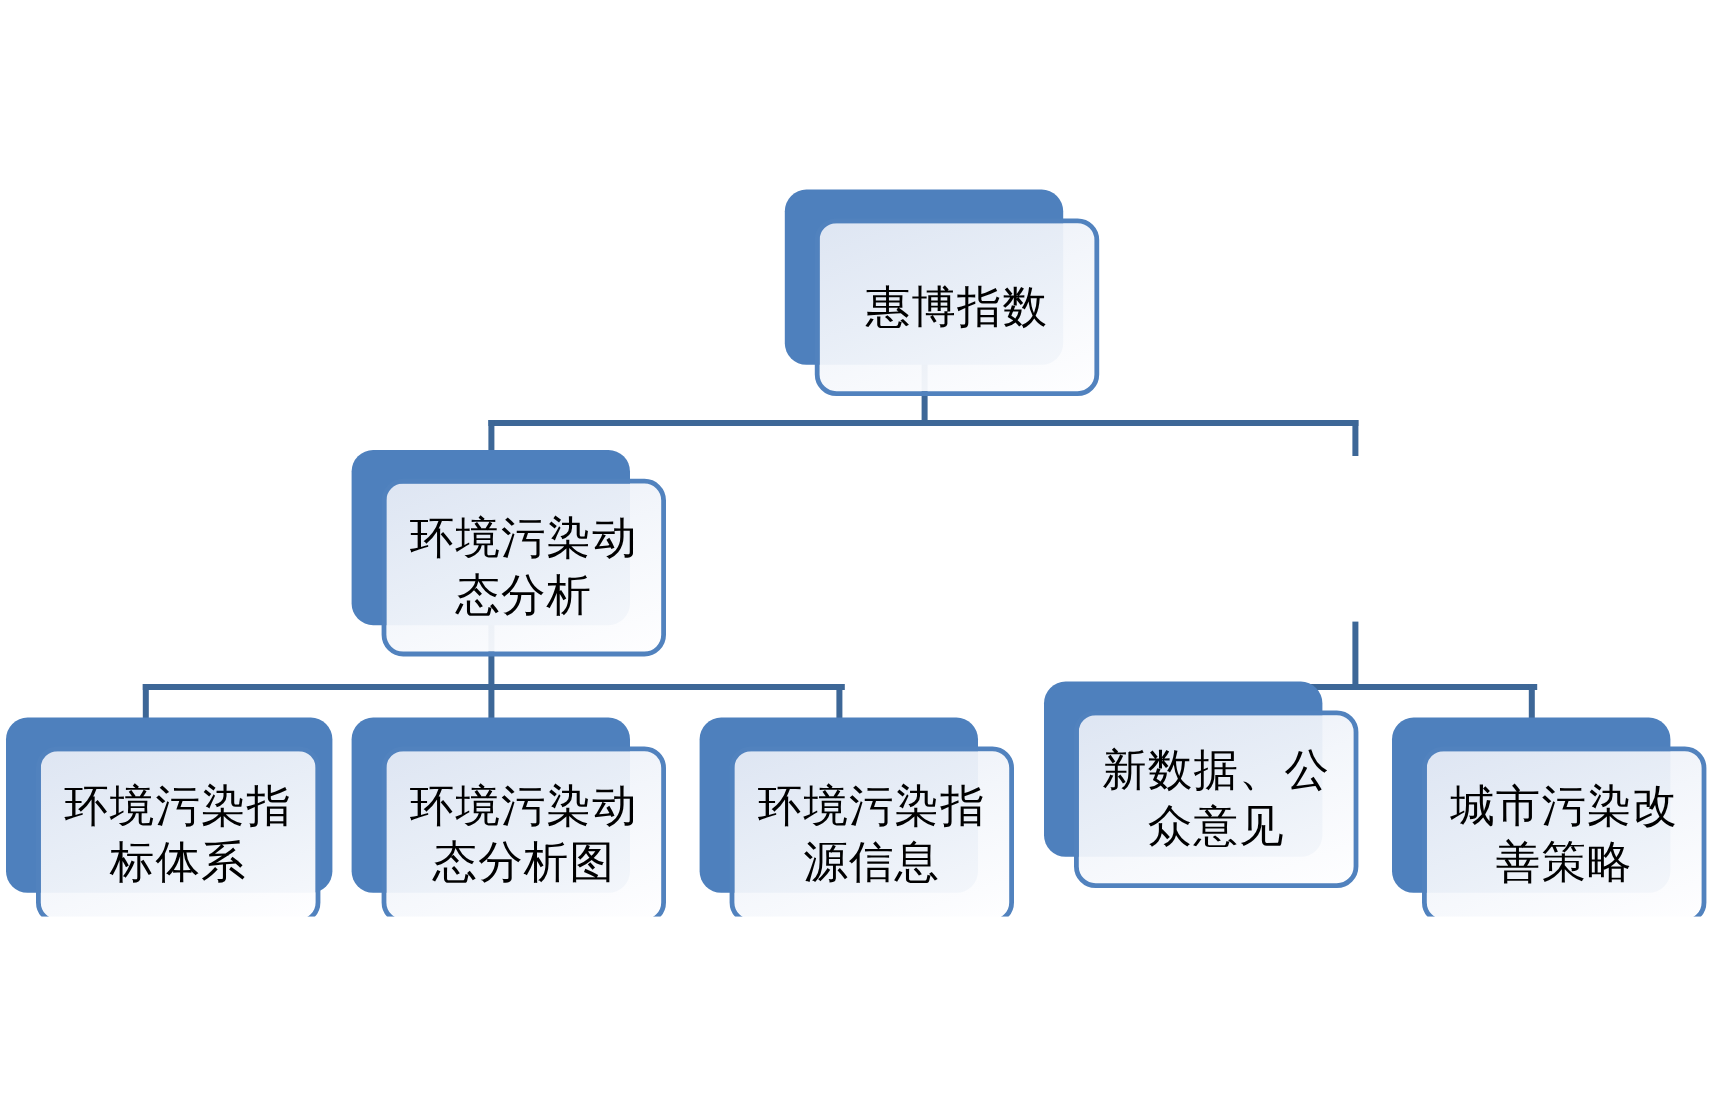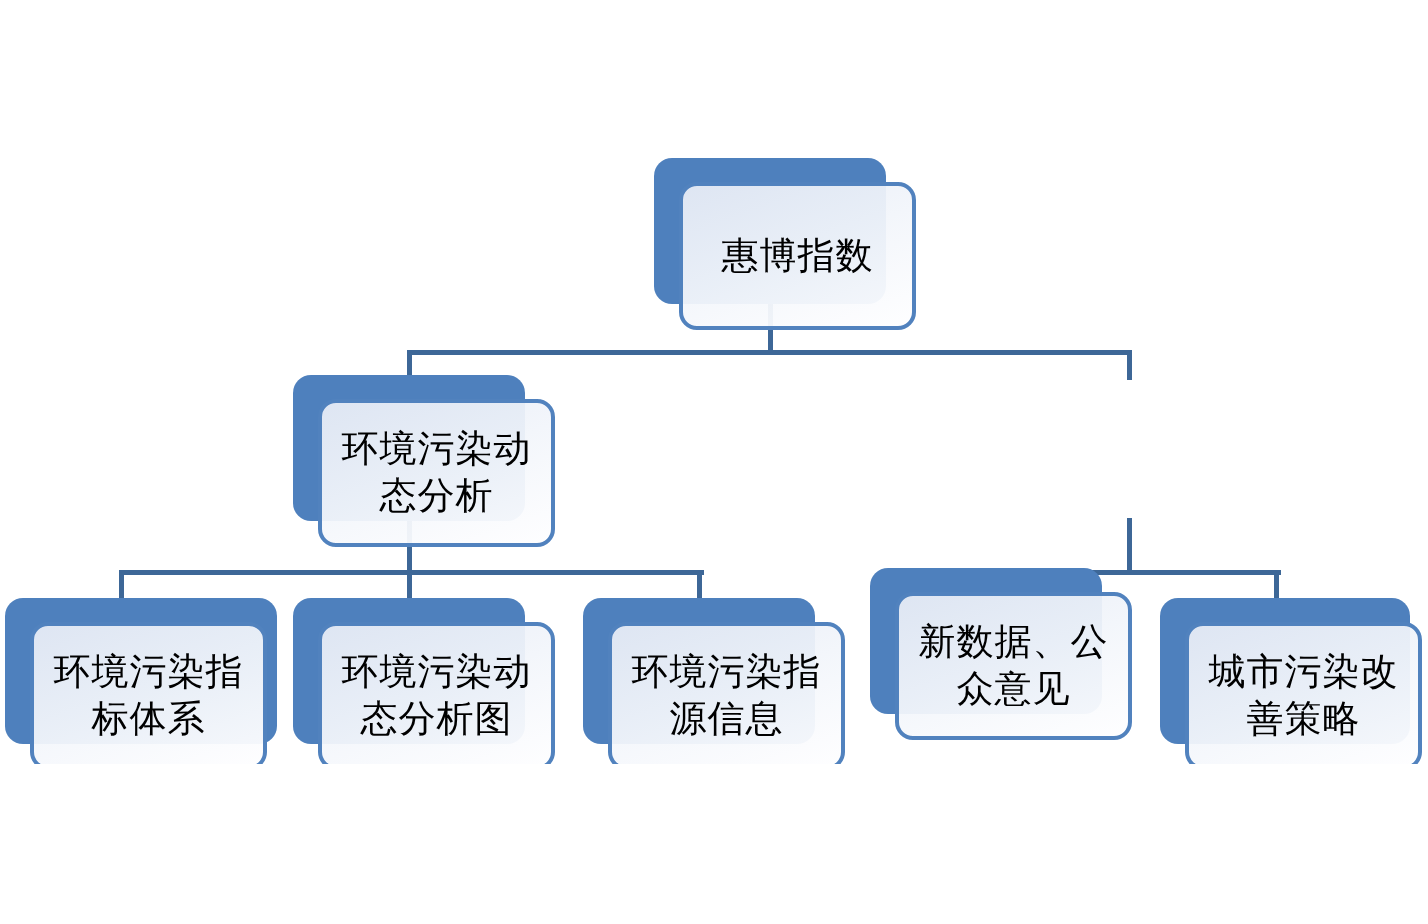--- a/index.html
+++ b/index.html
@@ -56,21 +56,21 @@
     letter-spacing: 1px;
   }
   
   .n-root { left: 654px; top: 158px; }
   .n-l2a  { left: 293px; top: 375px; }
   .n-l2b  { left: 1013px; top: 375px; }
   .n-l3a  { left: 5px;    top: 598px; padding-left: 40px; }
   .n-l3b  { left: 293px;  top: 598px; }
   .n-l3c  { left: 583px;  top: 598px; }
   .n-l3d  { left: 870px;  top: 568px; }
-  .n-l3e  { left: 1160px; top: 598px; padding-left: 18px; }
+  .n-l3e  { left: 1160px; top: 598px; }
   
   .c-v1 { left: 768px;  top: 300px; width: 5px;   height: 55px; }
   .c-h1 { left: 407px;  top: 350px; width: 725px; height: 5px;  }
   .c-v2 { left: 407px;  top: 350px; width: 5px;   height: 30px; }
   .c-v3 { left: 1127px; top: 350px; width: 5px;   height: 30px; }
   .c-v4 { left: 407px;  top: 518px; width: 5px;   height: 85px; }
   .c-h2 { left: 119px;  top: 570px; width: 585px; height: 5px;  }
   .c-v5 { left: 119px;  top: 570px; width: 5px;   height: 33px; }
   .c-v6 { left: 697px;  top: 570px; width: 5px;   height: 33px; }
   .c-v7 { left: 1127px; top: 518px; width: 5px;   height: 57px; }

